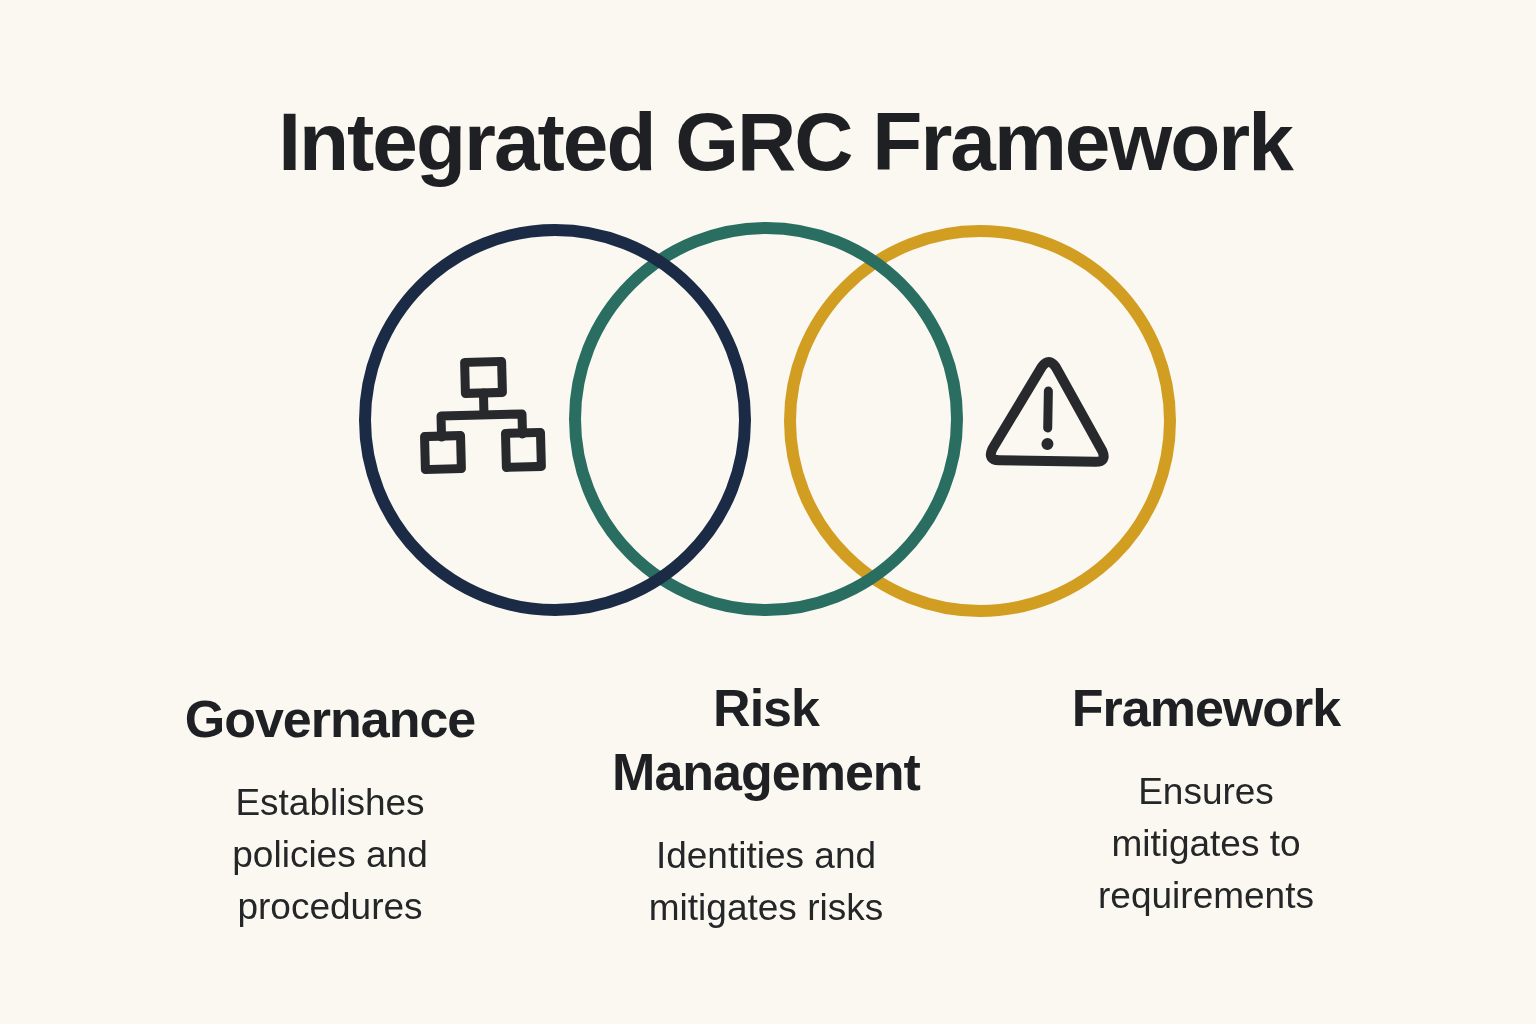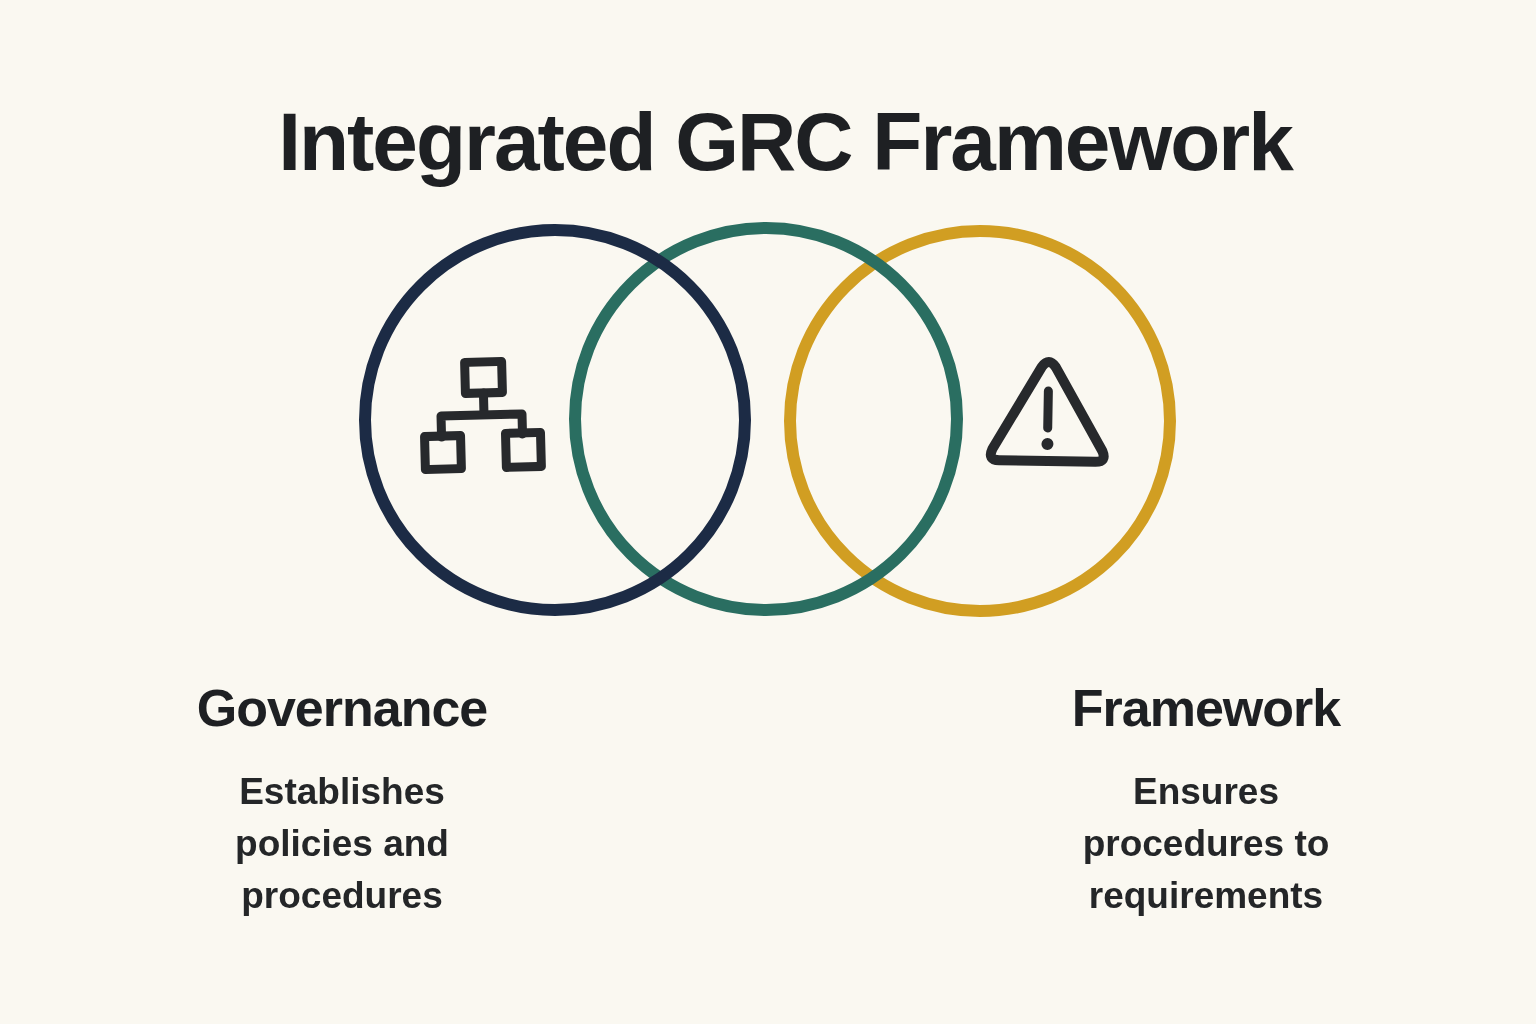--- a/index.html
+++ b/index.html
@@ -49,26 +49,26 @@
     font-size: 52px;
     font-weight: 700;
     line-height: 64px;
     letter-spacing: -1px;
     white-space: pre-line;
     color: #1e2023;
   }
   .column .description {
     margin: 26px 0 0 0;
     font-size: 37px;
-    font-weight: 700;
+    font-weight: 400;
     line-height: 52px;
     white-space: pre-line;
     color: #242628;
   }
-  .col-governance { left: 122px; }
+  .col-governance { left: 110px; margin-top: 11px; }
   .col-risk       { left: 546px; }
   .col-compliance { left: 986px; }
 </style>
 </head>
 <body>
 
 <div class="canvas">
 
   <h1 class="title">Integrated GRC Framework</h1>
 
@@ -99,21 +99,27 @@
     </g>
   </svg>
 
   <div class="column col-governance">
     <h2 class="heading">Governance</h2>
     <p class="description">Establishes
 policies and
 procedures</p>
   </div>
 
+  <div class="column col-risk">
+    <h2 class="heading">Risk
+Management</h2>
+    <p class="description">Identities and
+mitigates risks</p>
+  </div>
 
   <div class="column col-compliance">
     <h2 class="heading">Framework</h2>
     <p class="description">Ensures
-procedures to
+mitigates to
 requirements</p>
   </div>
 
 </div>
 
 </body></html>

